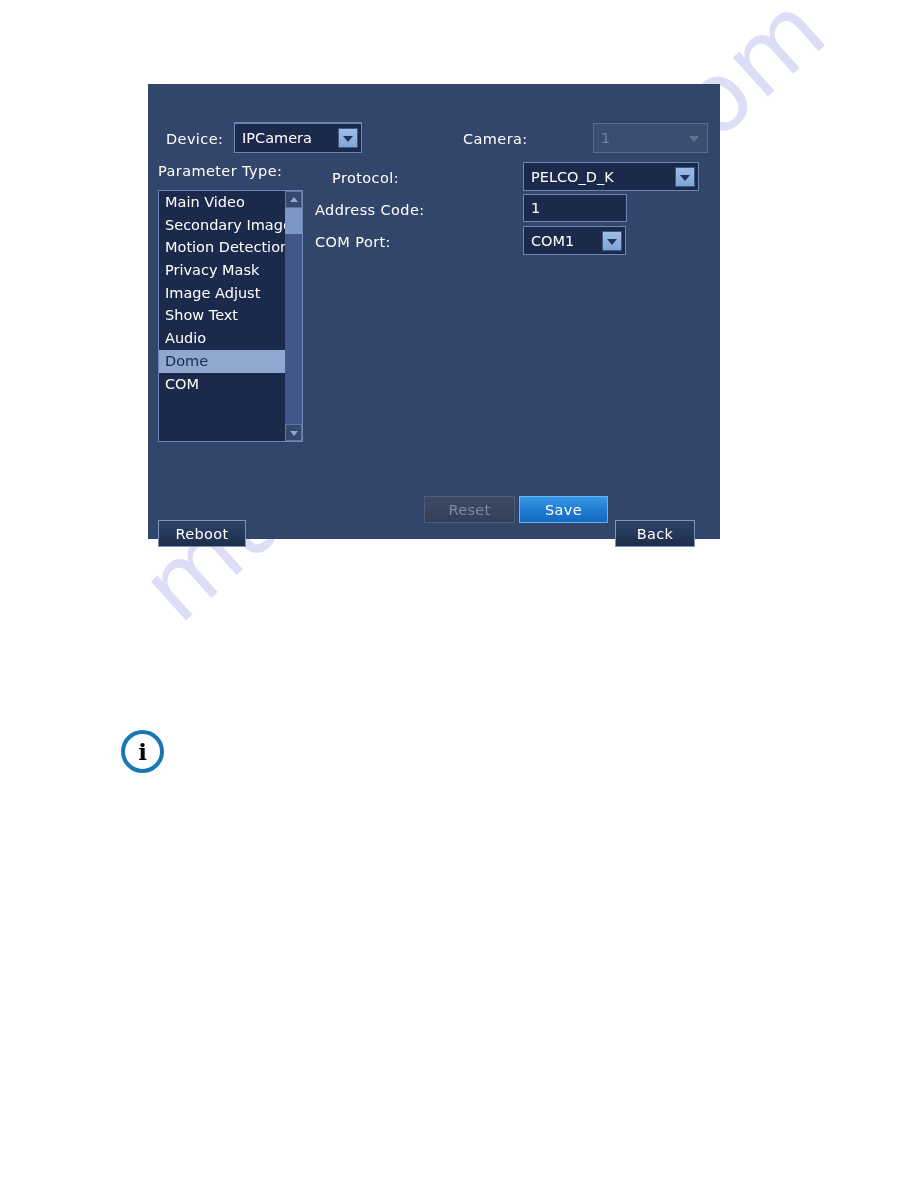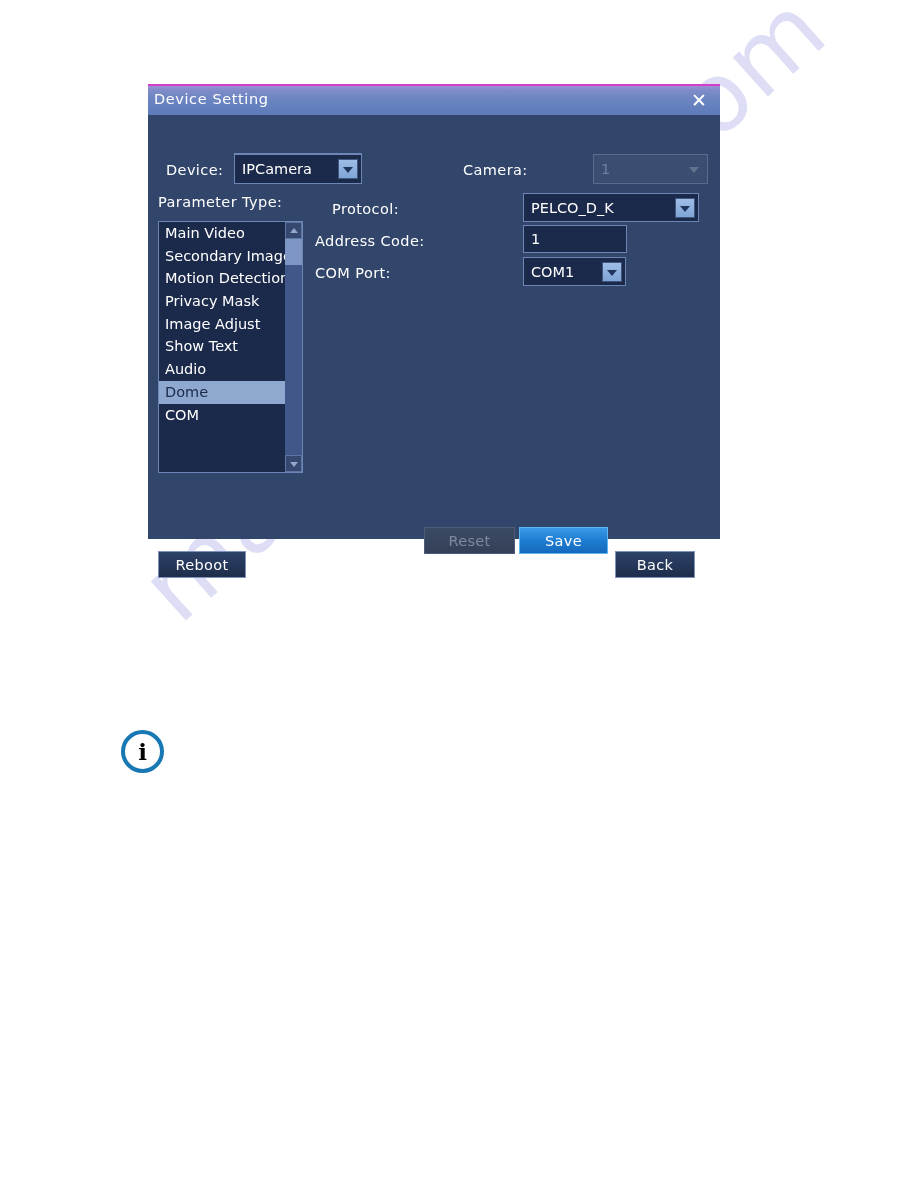--- a/index.html
+++ b/index.html
@@ -318,24 +318,20 @@
 </style>
 </head>
 <body>
 
 <div id="watermark">
   <div class="wm-text">manualshive.com</div>
 </div>
 
 <div id="dialog">
 
-  <div class="title-bar">
-    <div class="title-text">Device Setting</div>
-    <div class="close-btn">✕</div>
-  </div>
 
   <div class="dialog-body">
 
     <div class="lbl" style="left:18px; top:47px;">Device:</div>
     <div class="combo" style="left:86px; top:38px; width:128px; height:0;"></div>
     <div class="combo" style="left:86px; top:38px; width:0; height:0;"></div>
     <div class="combo" style="left:86px; top:39px; width:128px; height:30px;">
       <span class="val">IPCamera</span>
       <span class="arrow-btn"></span>
     </div>

